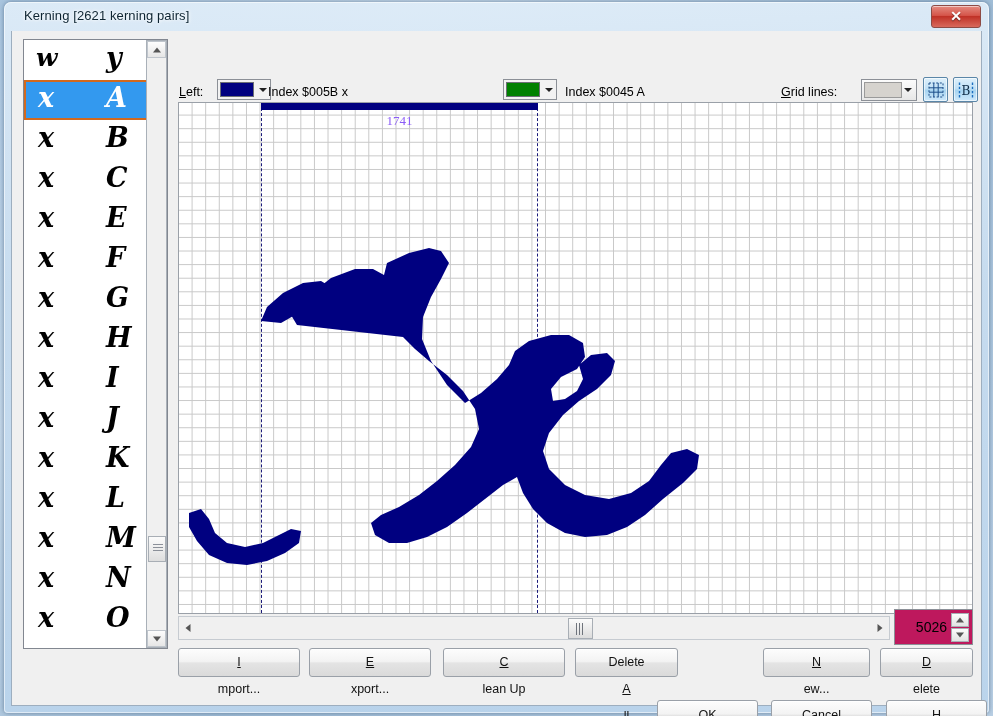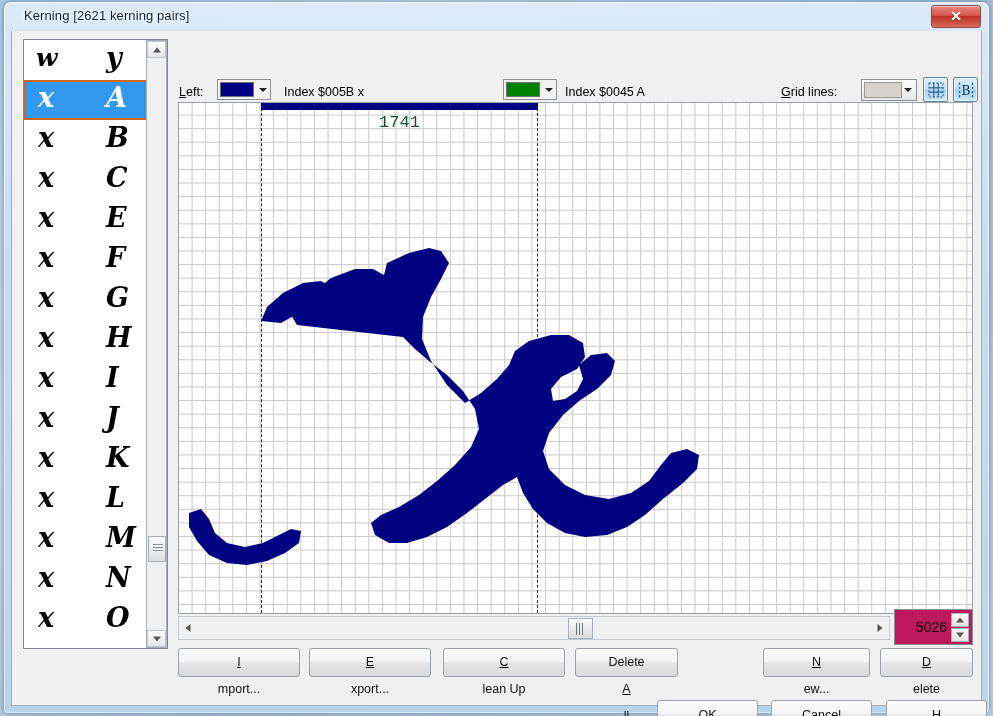--- a/index.html
+++ b/index.html
@@ -156,22 +156,22 @@
     border-left:1px dashed #1b1b7a;
   }
   #sb-left{left:82px;}
   #sb-right{left:358px;}
   #kernbar{
     position:absolute;left:82px;top:0px;width:277px;height:7px;
     background:#000080;
   }
   #kernval{
     position:absolute;left:82px;top:10px;width:277px;
-    text-align:center;font-size:17px;color:#14532d;
-    font-family:Liberation Mono, monospace;
+    text-align:center;font-size:13px;color:#8b5cf6;
+    font-family:Liberation Serif, serif;
   }
   #glyph{position:absolute;left:0;top:0;}
   
   #hscroll{
     position:absolute;left:166px;top:585px;width:712px;height:24px;
     background:#f0f0f0;border:1px solid #c6cbd1;box-sizing:border-box;
   }
   .hsb-arrow{
     position:absolute;top:0;width:18px;height:22px;
     background:#f0f0f0;cursor:pointer;
@@ -235,21 +235,21 @@
   </div>
 
   <div id="client">
 
     <div id="toolbar">
       <div class="tb-label" style="left:167px;"><span class="ul">L</span>eft:</div>
       <div class="color-combo" style="left:205px;">
         <div class="swatch" id="sw-left" style="background: rgb(0, 0, 128);"></div>
         <div class="arrow"></div>
       </div>
-      <div class="tb-label" style="left:272px;">Index $005B x</div>
+      <div class="tb-label" style="left:256px;">Index $005B x</div>
 
       <div class="tb-label" style="left:446px;margin-top:24px;"><span class="ul">R</span>ight:</div>
       <div class="color-combo" style="left:491px;">
         <div class="swatch" id="sw-right" style="background: rgb(0, 128, 0);"></div>
         <div class="arrow"></div>
       </div>
       <div class="tb-label" style="left:553px;">Index $0045 A</div>
 
       <div class="tb-label" style="left:769px;"><span class="ul">G</span>rid lines:</div>
       <div class="gridcombo">

